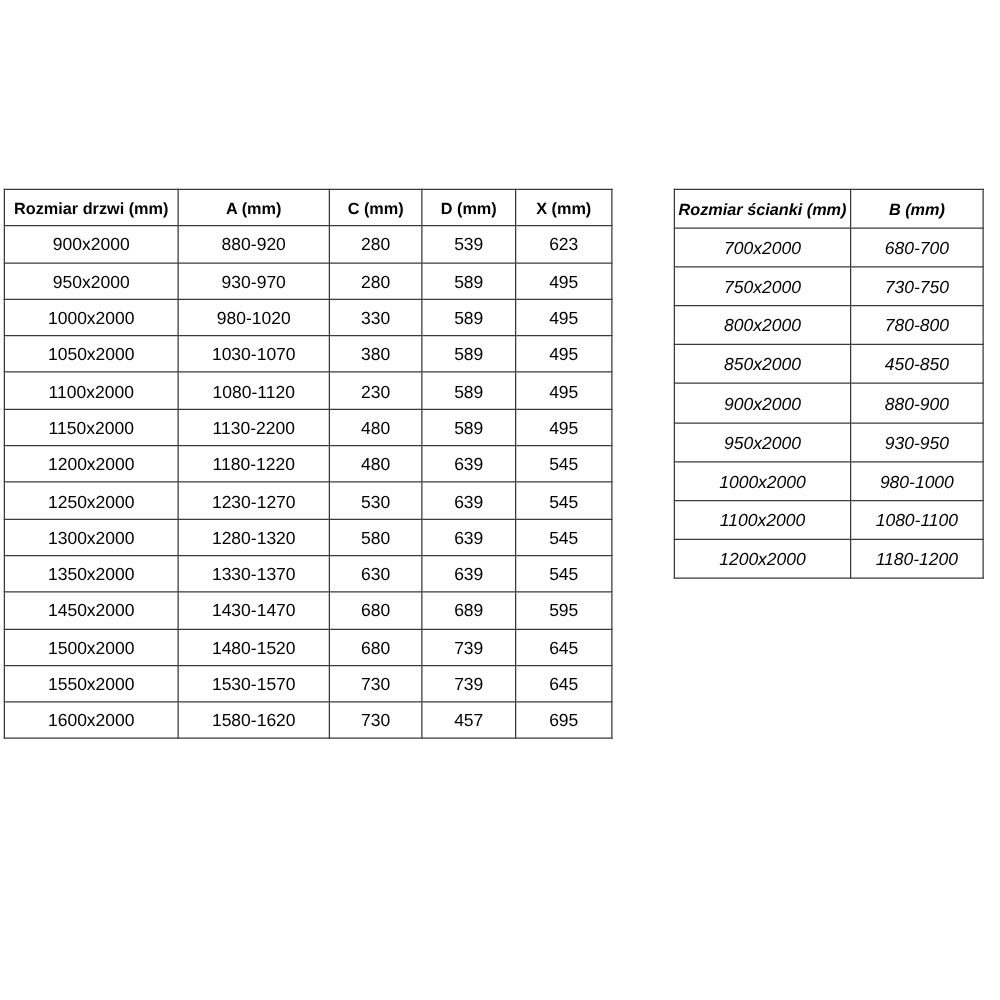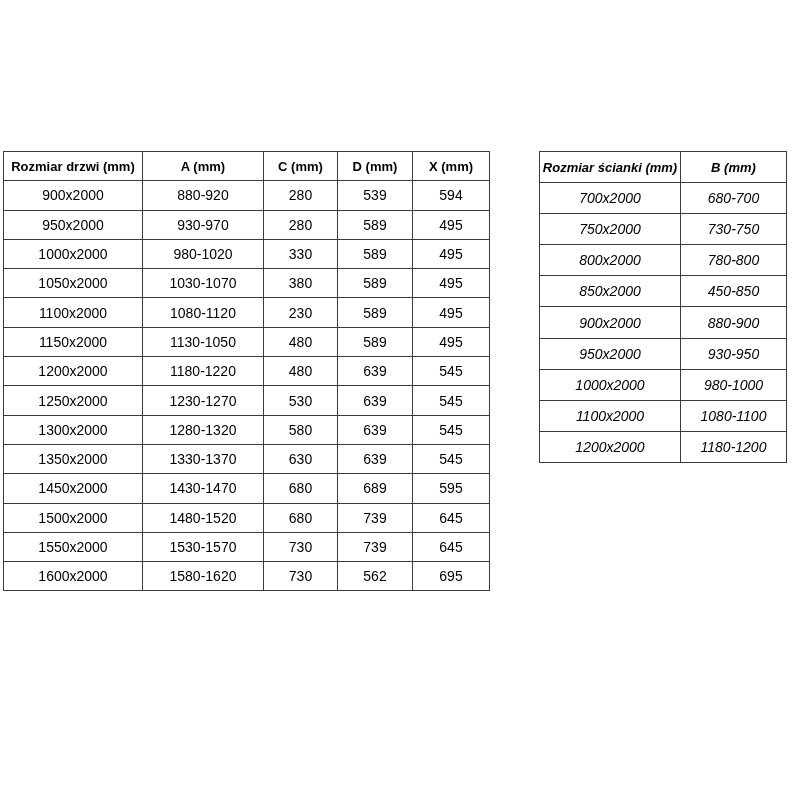--- a/index.html
+++ b/index.html
@@ -54,21 +54,21 @@
           <th>D (mm)</th>
           <th>X (mm)</th>
         </tr>
       </thead>
       <tbody>
         <tr>
           <td>900x2000</td>
           <td>880-920</td>
           <td>280</td>
           <td>539</td>
-          <td>594</td>
+          <td>623</td>
         </tr>
         <tr>
           <td>950x2000</td>
           <td>930-970</td>
           <td>280</td>
           <td>589</td>
           <td>495</td>
         </tr>
         <tr>
           <td>1000x2000</td>
@@ -86,21 +86,21 @@
         </tr>
         <tr>
           <td>1100x2000</td>
           <td>1080-1120</td>
           <td>230</td>
           <td>589</td>
           <td>495</td>
         </tr>
         <tr>
           <td>1150x2000</td>
-          <td>1130-1050</td>
+          <td>1130-2200</td>
           <td>480</td>
           <td>589</td>
           <td>495</td>
         </tr>
         <tr>
           <td>1200x2000</td>
           <td>1180-1220</td>
           <td>480</td>
           <td>639</td>
           <td>545</td>
@@ -144,21 +144,21 @@
           <td>1550x2000</td>
           <td>1530-1570</td>
           <td>730</td>
           <td>739</td>
           <td>645</td>
         </tr>
         <tr>
           <td>1600x2000</td>
           <td>1580-1620</td>
           <td>730</td>
-          <td>562</td>
+          <td>457</td>
           <td>695</td>
         </tr>
       </tbody>
     </table>
 </div>
 
 <div class="tbl-wrap right">
   <table class="right-table">
     <colgroup>
       <col style="width:141px">

